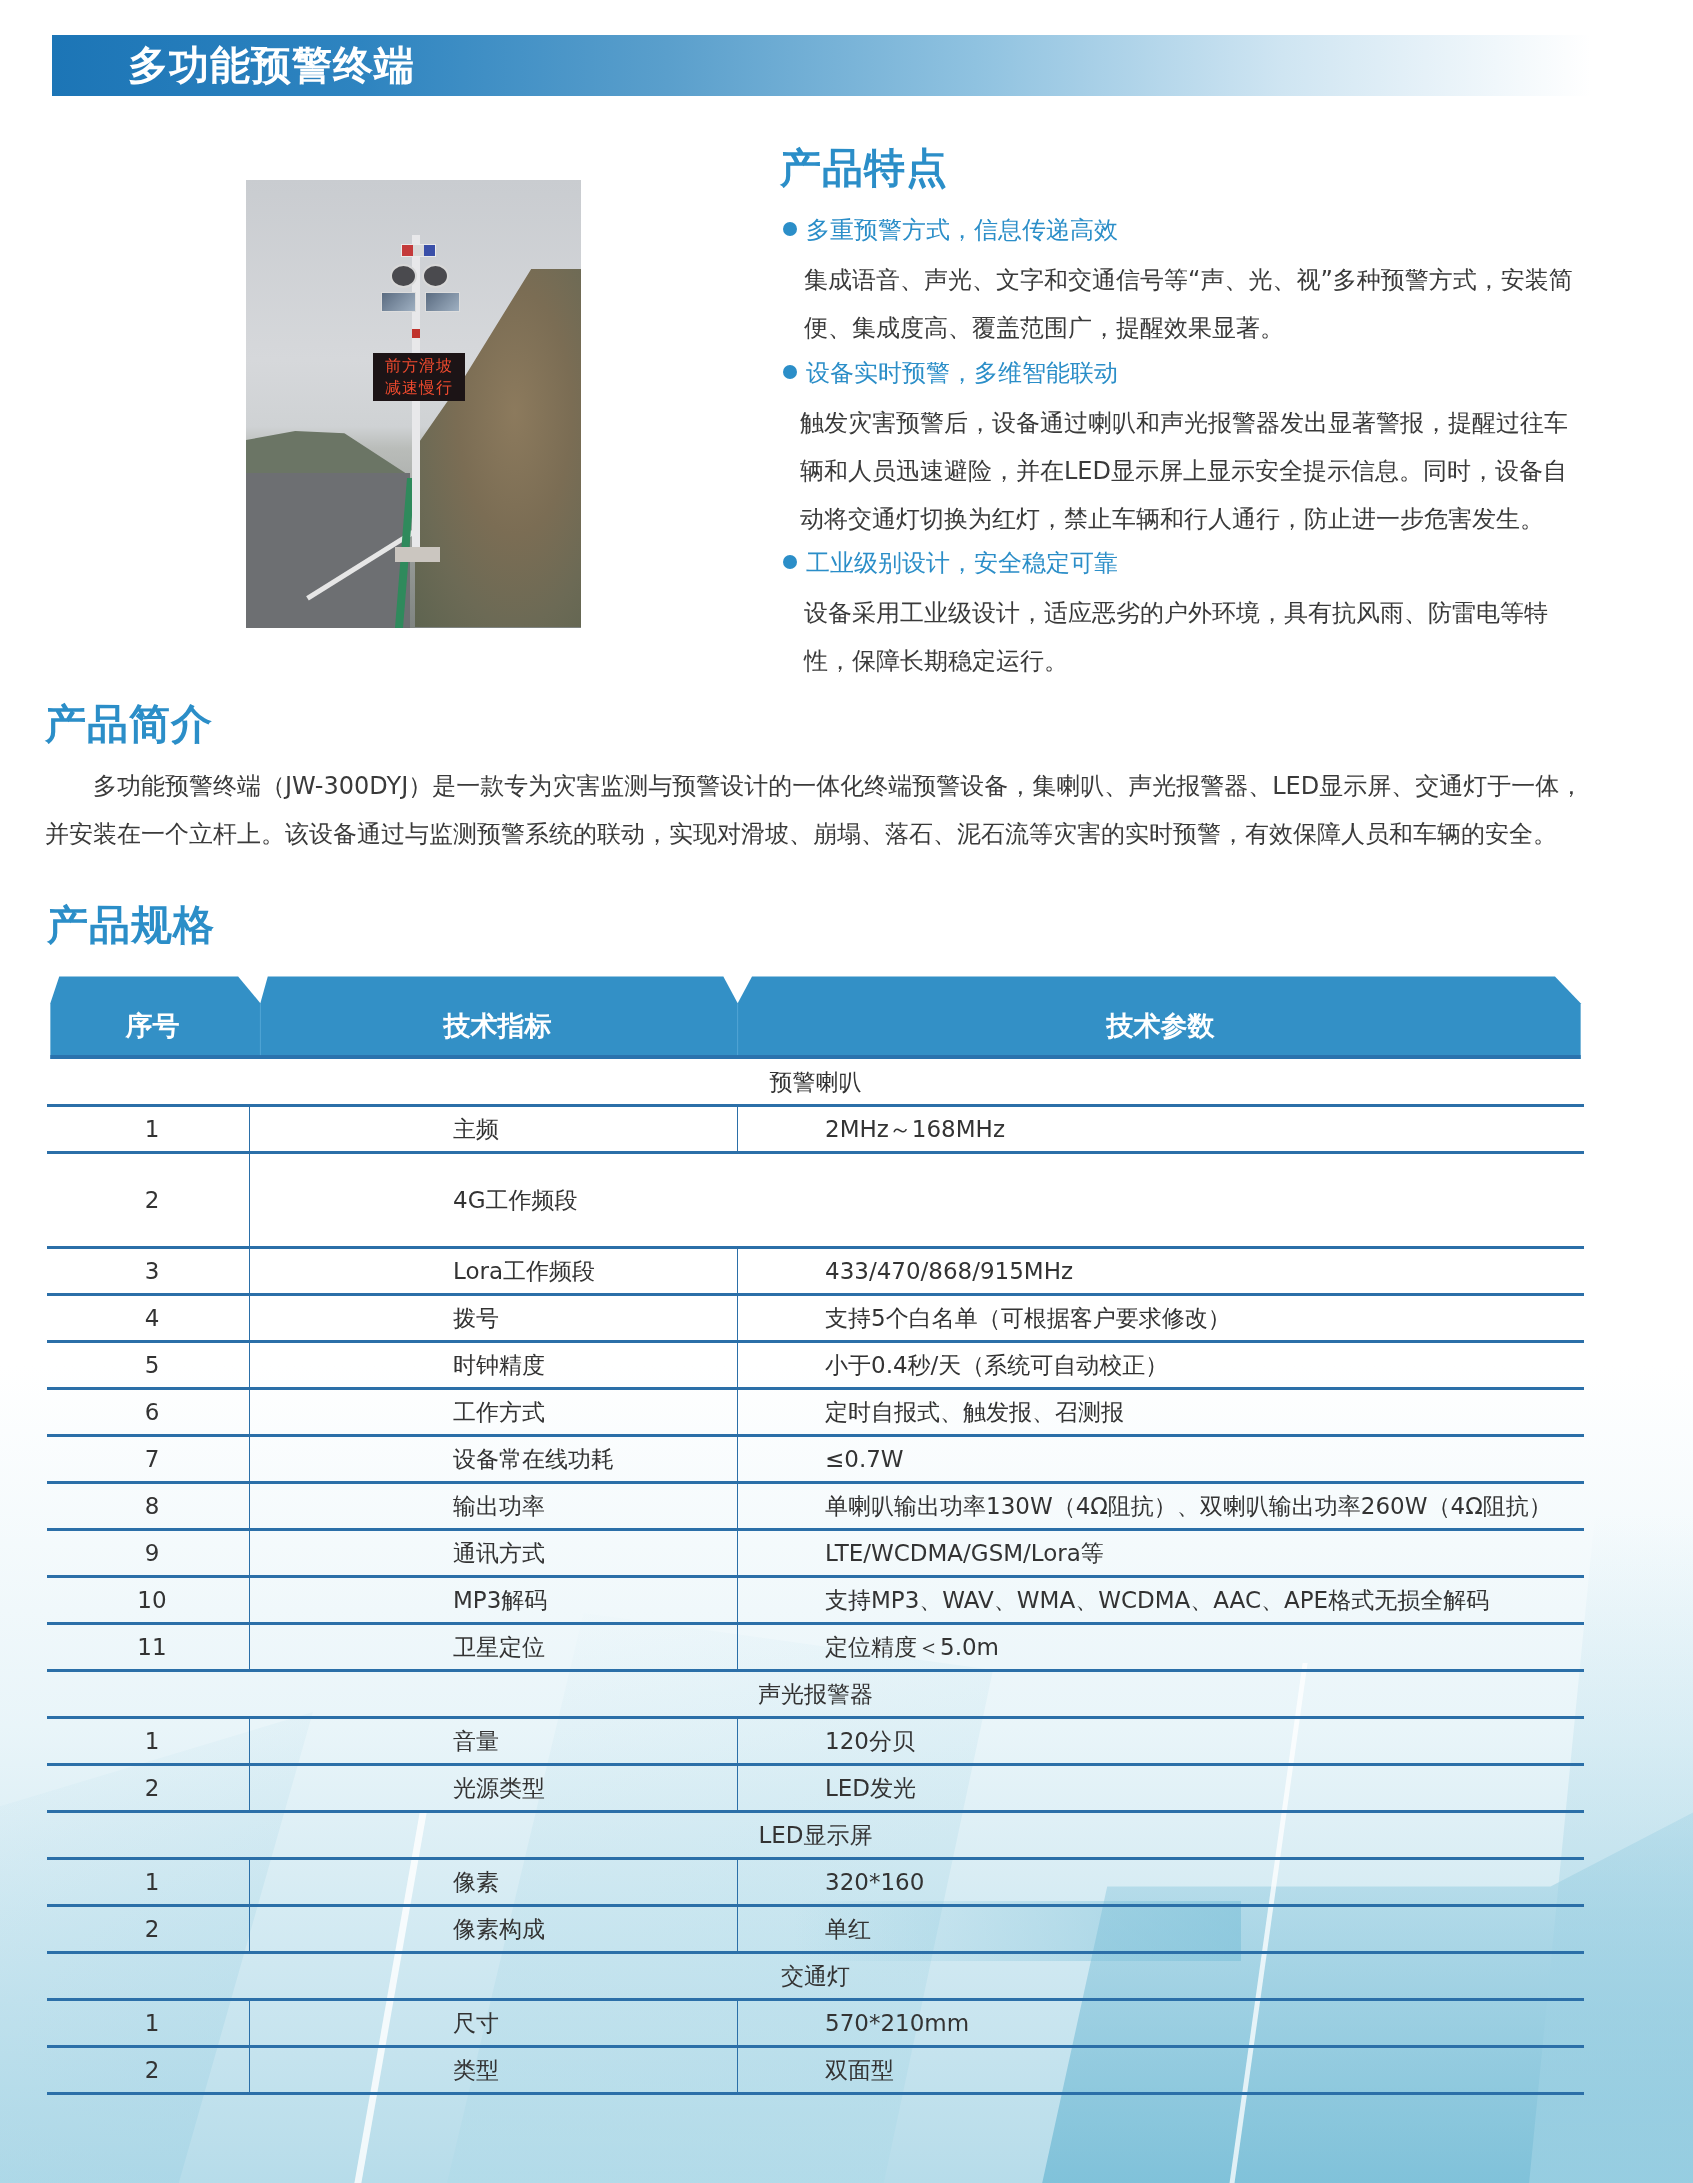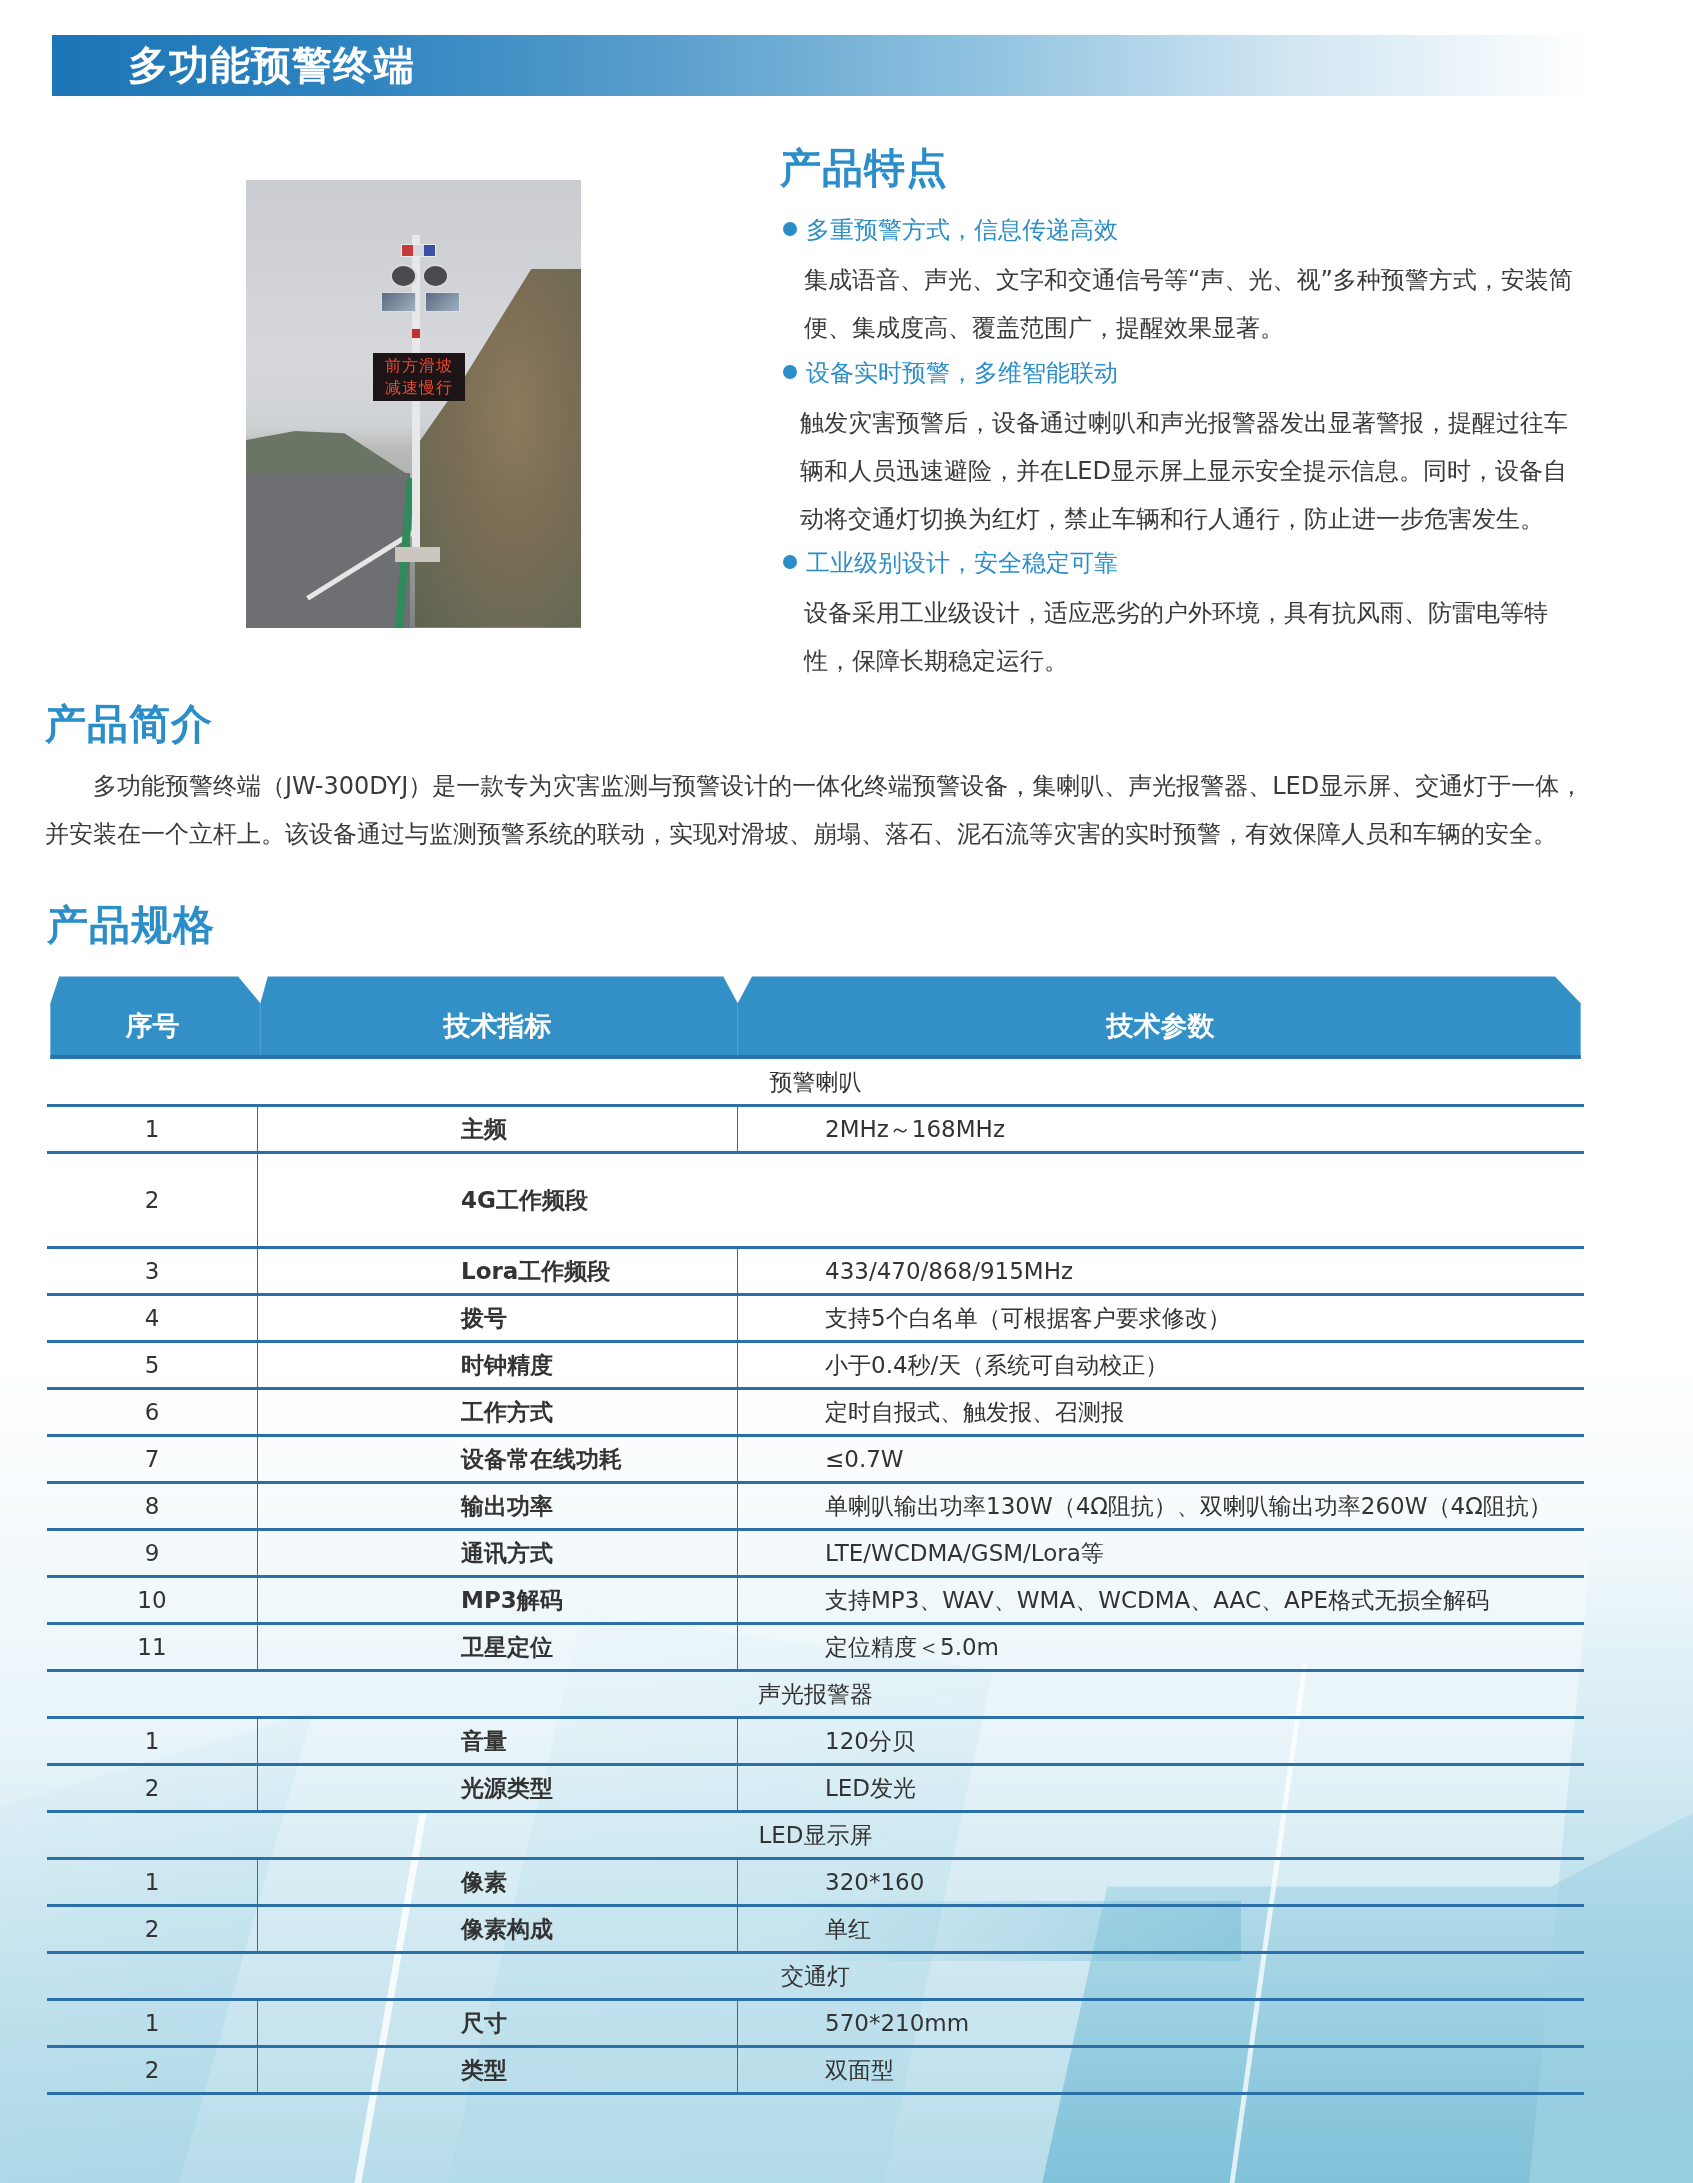--- a/index.html
+++ b/index.html
@@ -72,21 +72,21 @@
   .thead svg { position: absolute; left: 0; top: 0; }
   .thead .th { position: absolute; top: 26px; height: 50px; line-height: 50px; text-align: center; color: #ffffff; font-size: 27px; font-weight: bold; }
 
   
   .tbody { position: absolute; left: 47px; top: 1060px; width: 1537px; }
   .row { position: relative; height: 47px; border-bottom: 3.5px solid #2b6fa8; box-sizing: border-box; }
   .row.tall { height: 95px; }
   .row.group { display: flex; align-items: center; justify-content: center; font-size: 23px; color: #333; }
   .cell { position: absolute; top: 0; bottom: 0; display: flex; align-items: center; font-size: 23px; color: #333; }
   .c1 { left: 0; width: 210px; justify-content: center; }
-  .c2 { left: 210px; width: 480px; border-left: 1.5px solid #2b6fa8; box-sizing: border-box; padding-left: 203px; font-weight: bold; }
+  .c2 { left: 202px; width: 480px; border-left: 1.5px solid #2b6fa8; box-sizing: border-box; padding-left: 203px; }
   .c3 { left: 690px; right: 0; border-left: 1.5px solid #2b6fa8; box-sizing: border-box; padding-left: 87px; }
   .c3.multi { flex-direction: column; align-items: flex-start; justify-content: center; line-height: 31px; }
 </style>
 </head>
 <body>
 
 <div class="bg-art">
   <div class="bg-base"></div>
   <div class="shard s1"></div>
   <div class="shard s2"></div>

